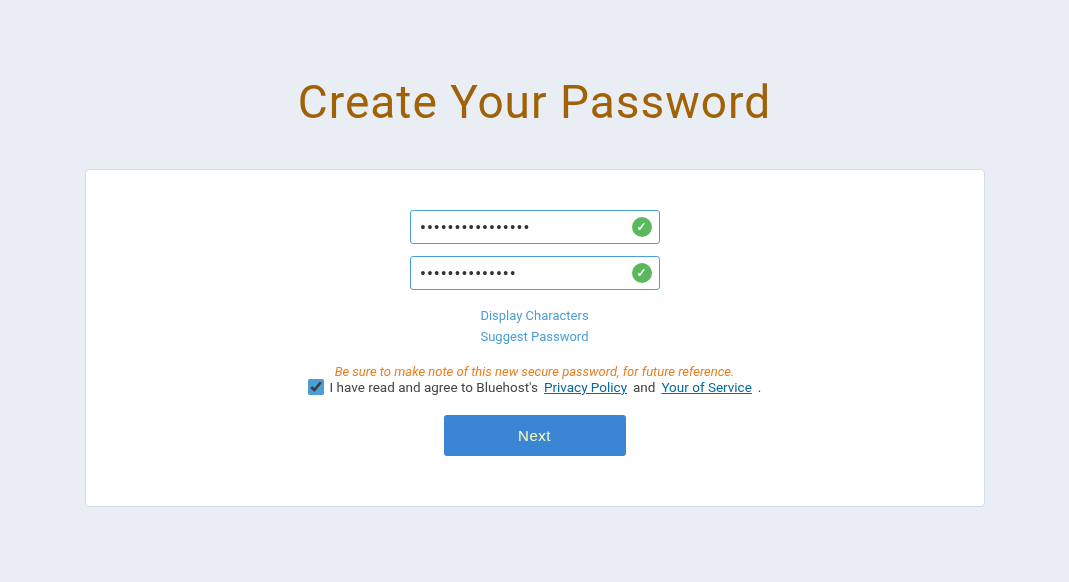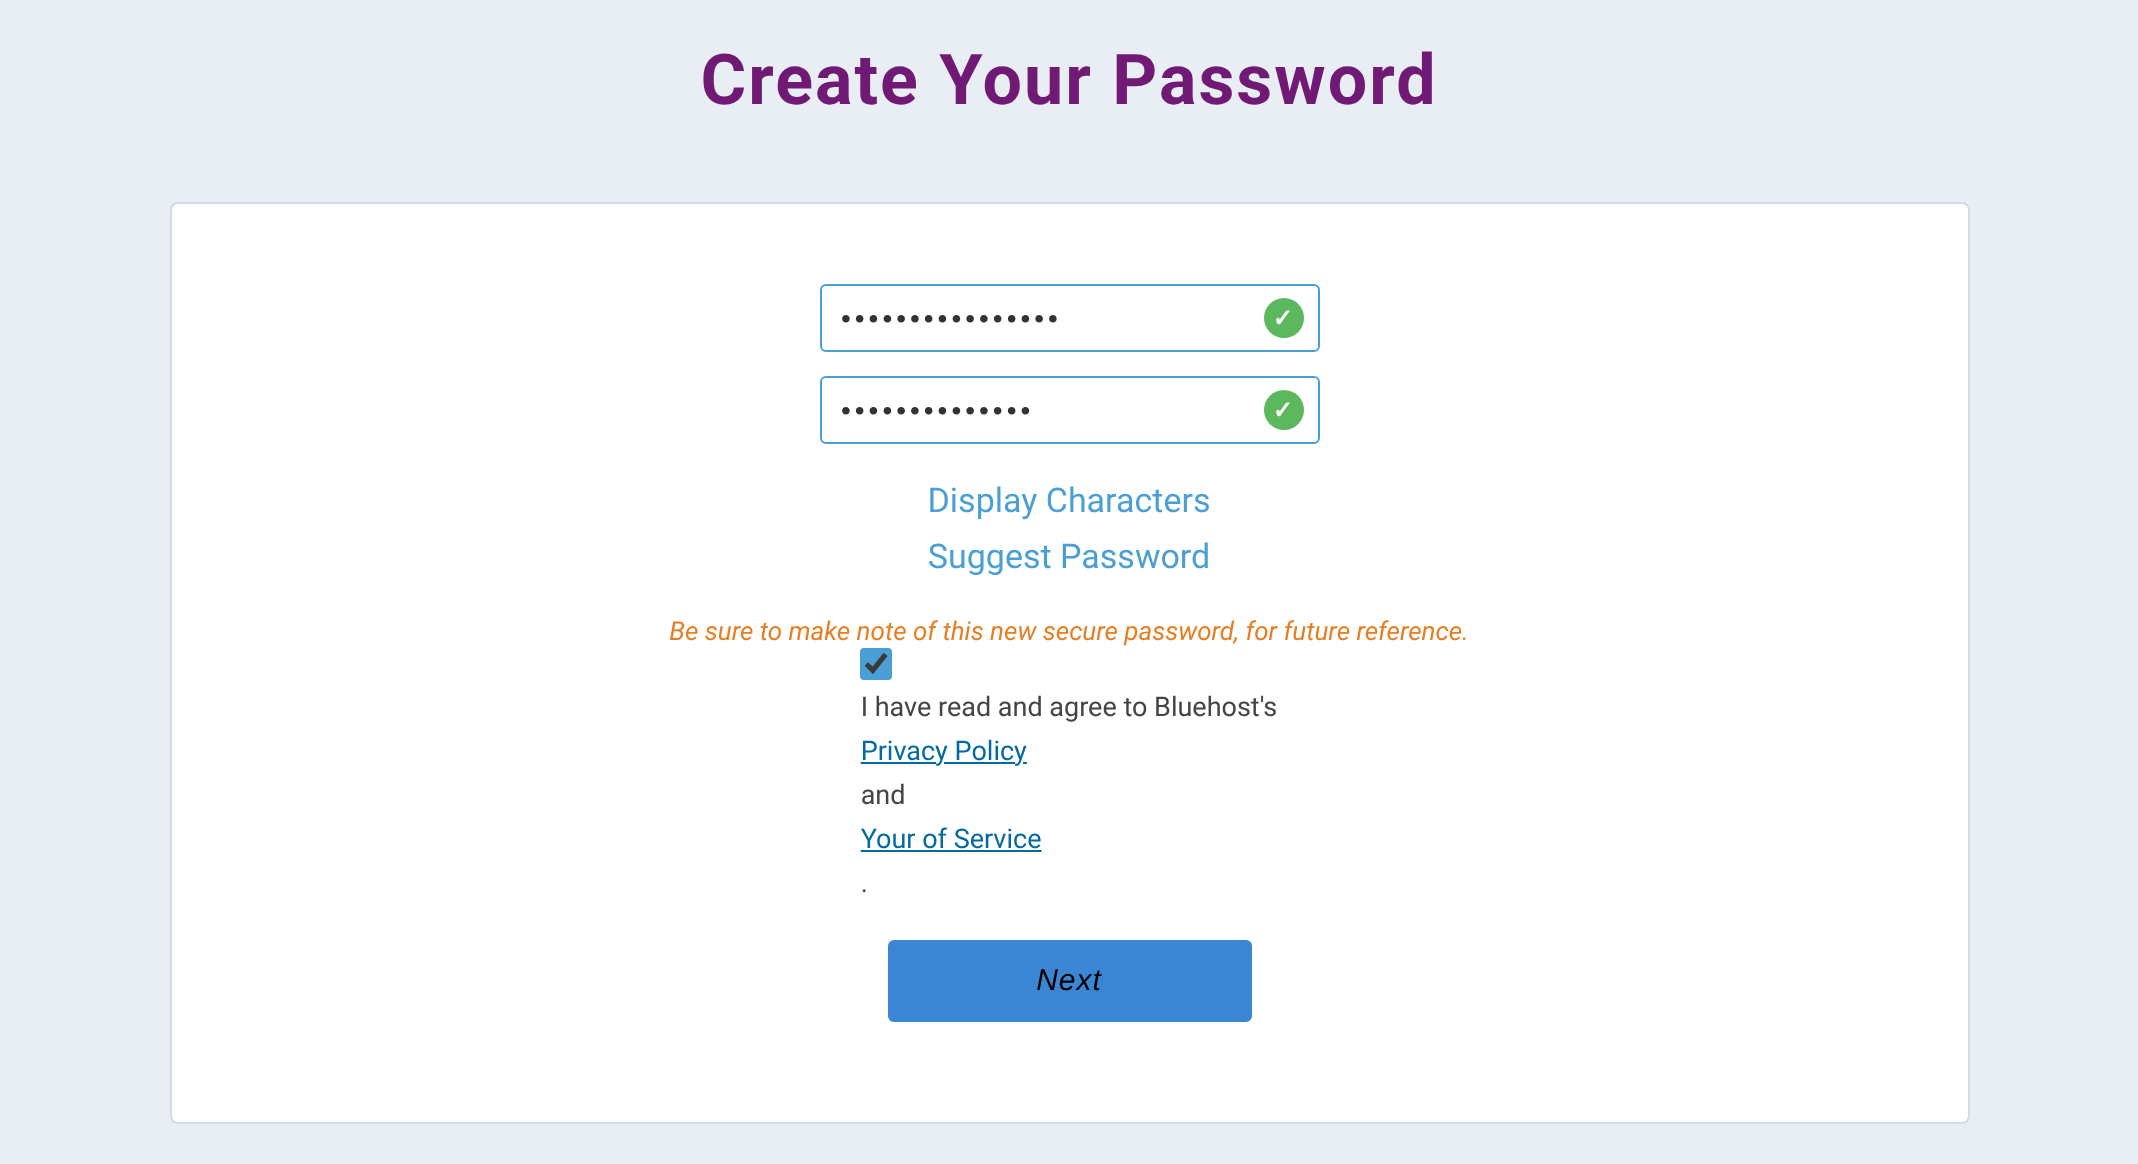--- a/index.html
+++ b/index.html
@@ -13,23 +13,23 @@
       font-family: -apple-system, BlinkMacSystemFont, 'Segoe UI', Roboto, sans-serif;
       display: flex;
       flex-direction: column;
       align-items: center;
       justify-content: center;
       min-height: 582px;
       width: 1069px;
     }
 
     .page-title {
-      font-size: 35px;
-      font-weight: 700;
-      color: #701a75;
+      font-size: 46px;
+      font-weight: 400;
+      color: #a16207;
       margin-bottom: 40px;
       letter-spacing: 1px;
     }
 
     .card {
       background: #fff;
       border: 1px solid #d0dce8;
       border-radius: 4px;
       padding: 40px 60px 50px;
       width: 900px;
@@ -81,67 +81,65 @@
       flex-direction: column;
       align-items: center;
       margin-bottom: 16px;
       margin-top: 4px;
     }
 
     .link-btn {
       background: none;
       border: none;
       color: #4a9fd4;
-      font-size: 17px;
+      font-size: 13px;
       cursor: pointer;
       text-decoration: none;
       line-height: 1.6;
     }
 
     .warning-text {
       color: #e67e22;
       font-style: italic;
       font-size: 13px;
       text-align: center;
     }
 
     .agree-row {
       display: flex;
-      align-items: flex-start;
+      align-items: center;
       font-size: 13.5px;
       color: #444;
       margin-bottom: 20px;
       gap: 6px;
-      flex-direction: column;
     }
 
     .agree-checkbox {
       width: 16px;
       height: 16px;
       accent-color: #4a9fd4;
       cursor: pointer;
     }
 
     .agree-link {
       color: #0369a1;
       text-decoration: underline;
       cursor: pointer;
     }
 
     .next-button {
       background-color: #3a86d4;
-      color: #000000;
+      color: #fef9c3;
       border: none;
       border-radius: 3px;
       padding: 12px 0;
       width: 182px;
       font-size: 15px;
       cursor: pointer;
       letter-spacing: 0.5px;
-      font-style: italic;
     }
   </style>
 </head>
 <body>
 
 <h1 class="page-title">Create Your Password</h1>
 
 <div class="card">
 
   <div class="input-wrapper">

